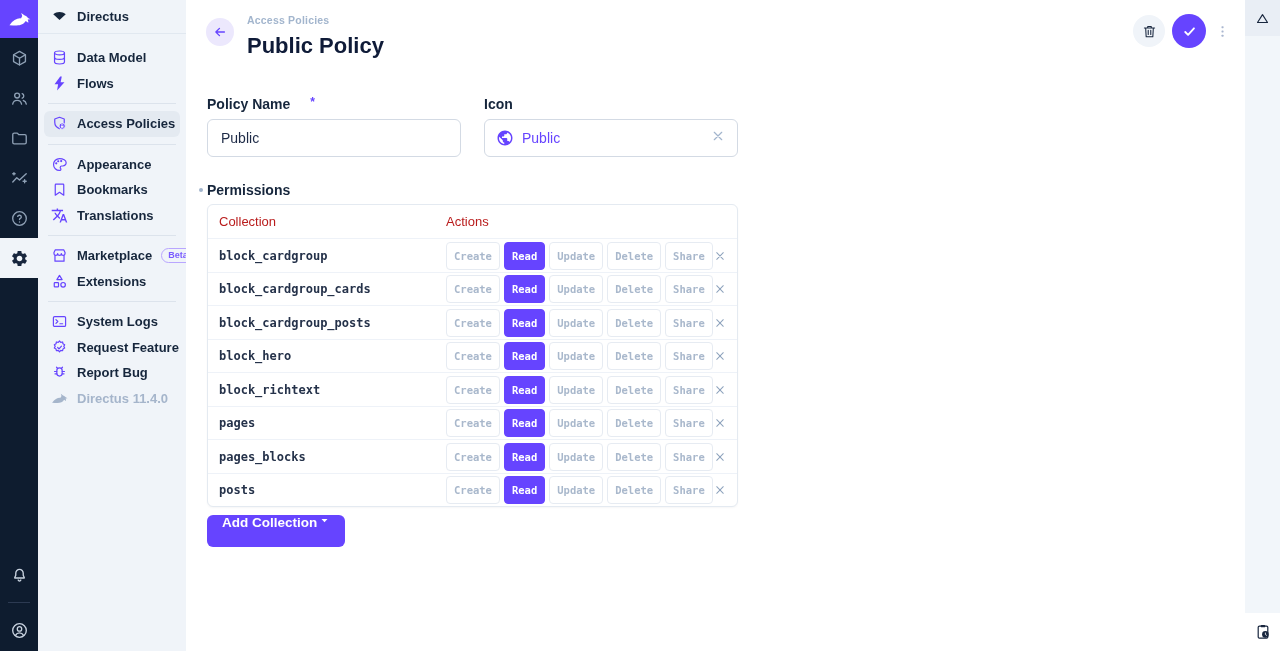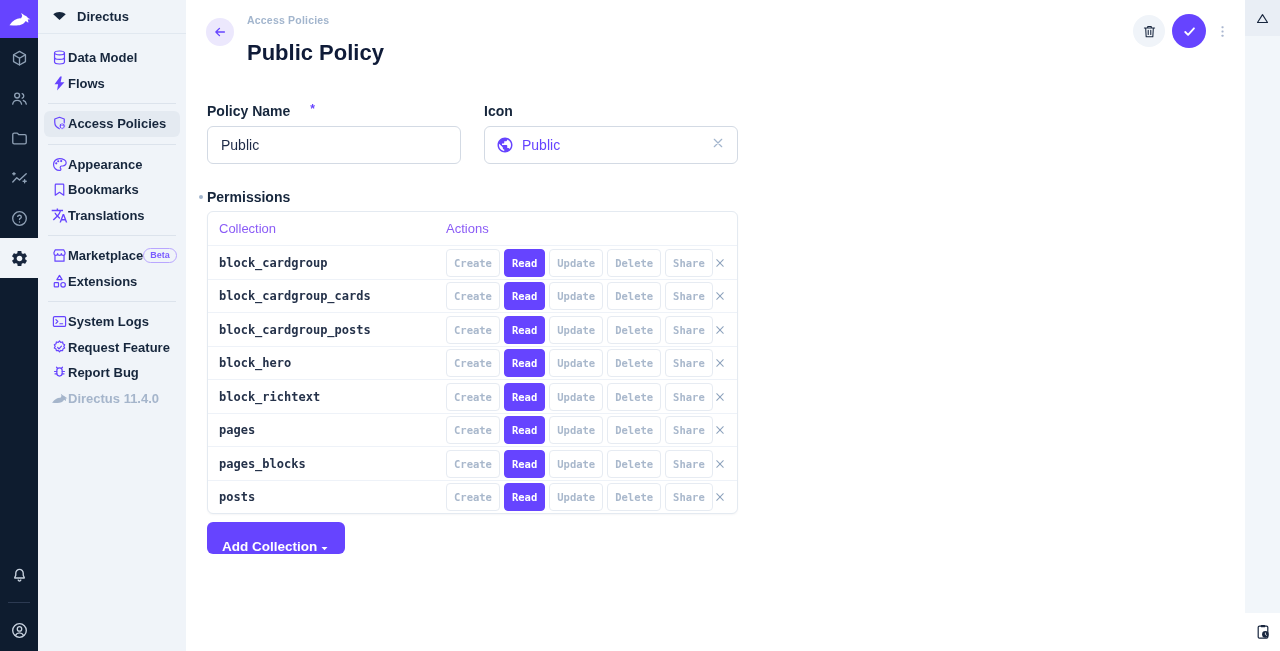--- a/index.html
+++ b/index.html
@@ -19,36 +19,36 @@
   .mb-divider{width:22px;height:1px;background:#2C3A52;margin:8px 0}
   #module-bottom{display:flex;flex-direction:column;align-items:center;padding-bottom:2px}
   #module-bottom .module-btn{color:#C9D3E0;height:38px}
 
   
   .sidebar{width:148px;background:#F0F4F9;flex-shrink:0;display:flex;flex-direction:column}
   .project-header{height:33px;display:flex;align-items:center;gap:9px;padding-left:13px;border-bottom:1px solid #E1E8F0;cursor:pointer;flex-shrink:0}
   .project-header .icon svg{width:17px;height:17px;color:#16263C}
   .project-name{font-size:13px;font-weight:700;color:#16263C}
   .side-nav{padding:11px 6px 0}
-  .side-item{display:flex;align-items:center;height:25.5px;padding:0 7px;border-radius:6px;font-size:13px;font-weight:700;color:#16263C;cursor:pointer;white-space:nowrap}
+  .side-item{display:flex;align-items:center;gap:9px;height:25.5px;padding:0 7px;border-radius:6px;font-size:13px;font-weight:700;color:#16263C;cursor:pointer;white-space:nowrap}
   .side-item .icon svg{width:17px;height:17px;color:#6644FF;flex-shrink:0}
   .side-item.active{background:#E4EAF1}
   .side-item.muted{color:#A5B5CB;font-weight:700}
   .side-item.muted .icon svg{color:#A5B5CB}
   .side-divider{height:1px;background:#DCE3EC;margin:7px 4px}
   .beta-badge{margin-left:auto;font-size:9px;font-weight:700;color:#7B5CFF;border:1px solid #B9A6FF;border-radius:8px;padding:2px 6px;line-height:1}
 
   
   .main{flex:1;position:relative;overflow:hidden;background:#fff}
   .main-header{display:flex;align-items:flex-start;padding:14px 14px 0 20px}
   .back-btn{width:28px;height:28px;border-radius:50%;background:#ECE8FD;color:#6644FF;display:flex;align-items:center;justify-content:center;border:none;cursor:pointer;margin-top:4px;flex-shrink:0}
   .back-btn svg{width:16px;height:16px}
   .title-block{margin-left:13px}
   .breadcrumb{font-size:10.5px;font-weight:700;color:#A2B5CD;letter-spacing:.2px}
-  .page-title{font-size:22px;font-weight:800;color:#0F1B38;line-height:1.15;margin-top:14px}
+  .page-title{font-size:22px;font-weight:800;color:#0F1B38;line-height:1.15;margin-top:7px}
   .header-actions{margin-left:auto;display:flex;align-items:center;gap:7px}
   .icon-circle-btn{width:32px;height:32px;border-radius:50%;background:#F0F4F9;color:#18263E;border:none;display:flex;align-items:center;justify-content:center;cursor:pointer;padding:0}
   .icon-circle-btn svg{width:17px;height:17px}
   .save-btn{width:34px;height:34px;background:#6644FF;color:#fff}
   .more-btn{background:none;border:none;color:#A9B6CF;width:18px;height:32px;display:flex;align-items:center;justify-content:center;cursor:pointer;padding:0}
   .more-btn svg{width:17px;height:17px}
 
   .form-area{padding:38px 0 0 21px;width:531px}
   .field-grid{display:grid;grid-template-columns:254px 254px;column-gap:23px}
   .field-label{font-size:14px;font-weight:700;color:#16263C;margin-bottom:7px;display:flex;align-items:baseline;gap:20px}
@@ -58,32 +58,32 @@
   .icon-input .globe svg{width:18px;height:18px;color:#6644FF}
   .icon-input .val{font-size:14px;color:#6644FF;flex:1}
   .clear-x{color:#A2B5CD;cursor:pointer}
   .clear-x svg{width:16px;height:16px}
 
   .description-field{margin-top:26px}
   .permissions{margin-top:24px}
   .perm-label-wrap{position:relative;display:inline-flex;align-items:center}
   .edited-dot{position:absolute;left:-8px;top:6px;width:4px;height:4px;border-radius:50%;background:#A2B5CD}
   .perm-table{margin-top:5px;border:1px solid #E4EAF1;border-radius:6px;overflow:hidden;background:#fff;box-shadow:0 1px 2px rgba(16,32,63,.04)}
-  .perm-head{display:flex;height:33px;align-items:center;font-size:13px;color:#8b5cf6;padding:0 10px 0 11px}
+  .perm-head{display:flex;height:33px;align-items:center;font-size:13px;color:#b91c1c;padding:0 10px 0 11px}
   .h-coll{flex:1}
   .h-actions{width:281px}
   .perm-row{display:flex;align-items:center;height:32.5px;border-top:1px solid #EEF2F8;padding:0 10px 0 11px}
   .coll-name{flex:1;font-family:"DejaVu Sans Mono",monospace;font-size:12px;font-weight:700;color:#25324A}
   .chips{display:flex;gap:4px;align-items:center;width:258px}
   .chip{font-family:"DejaVu Sans Mono",monospace;font-size:10.5px;font-weight:700;color:#A9B8CC;border:1px solid #E6EBF2;border-radius:4px;height:19px;display:flex;align-items:center;padding:13px 7px;background:#fff;cursor:pointer;box-sizing:border-box}
   .chip.active{background:#6644FF;border-color:#6644FF;color:#fff}
   .row-x{margin-left:9px;color:#8EA3BD;cursor:pointer;display:inline-flex}
   .row-x svg{width:14px;height:14px}
 
-  .add-collection-btn{margin-top:8px;height:32px;background:#6644FF;border:none;border-radius:6px;color:#fff;font-size:13.5px;font-weight:700;font-family:"Liberation Sans",sans-serif;padding:0 15px;display:inline-flex;align-items:flex-end;gap:2px;cursor:pointer}
+  .add-collection-btn{margin-top:8px;height:32px;background:#6644FF;border:none;border-radius:6px;color:#fff;font-size:13.5px;font-weight:700;font-family:"Liberation Sans",sans-serif;padding:0 15px;display:inline-flex;align-items:flex-start;gap:2px;cursor:pointer}
   .add-collection-btn .caret svg{width:11px;height:11px}
 
   
   .right-strip{width:35px;flex-shrink:0;background:#F2F6FA;display:flex;flex-direction:column}
   .strip-top{height:36px;background:#E9EEF5;display:flex;align-items:center;justify-content:center;color:#18263E;cursor:pointer;border:none;padding:0}
   .strip-top svg{width:15px;height:15px}
   .strip-spacer{flex:1}
   .strip-bottom{height:38px;background:#fff;display:flex;align-items:center;justify-content:center;color:#18263E;cursor:pointer;border:none;padding:0}
   .strip-bottom svg{width:18px;height:18px}
 </style>

